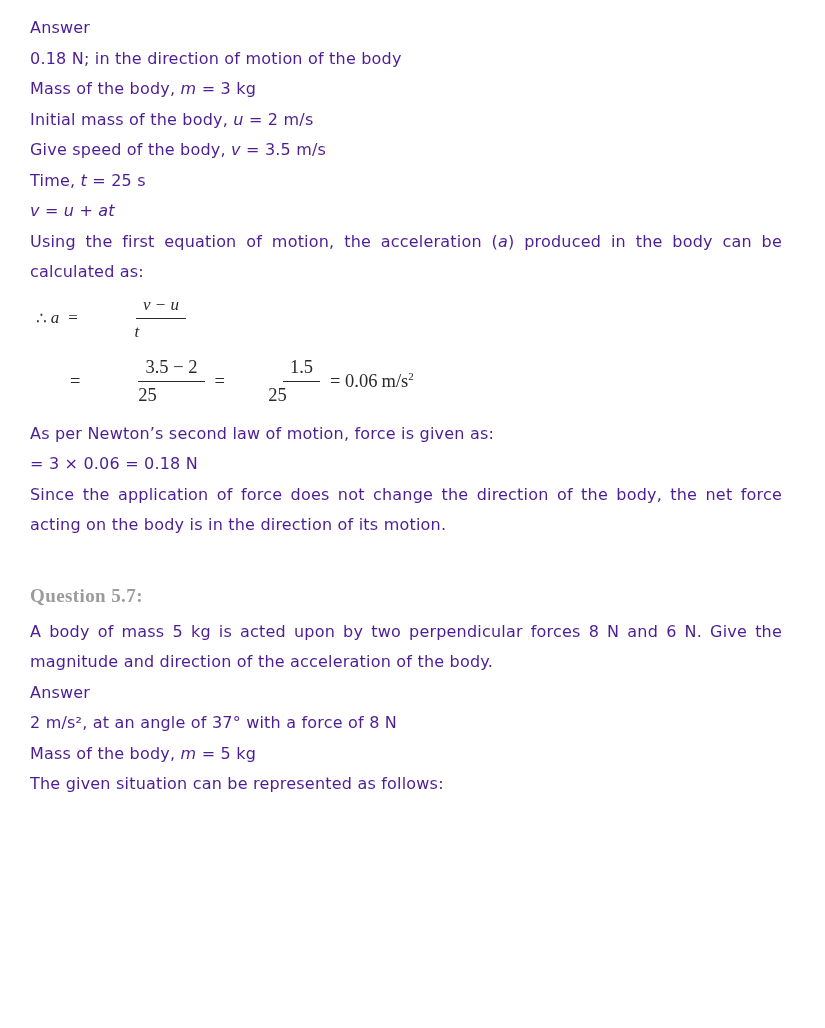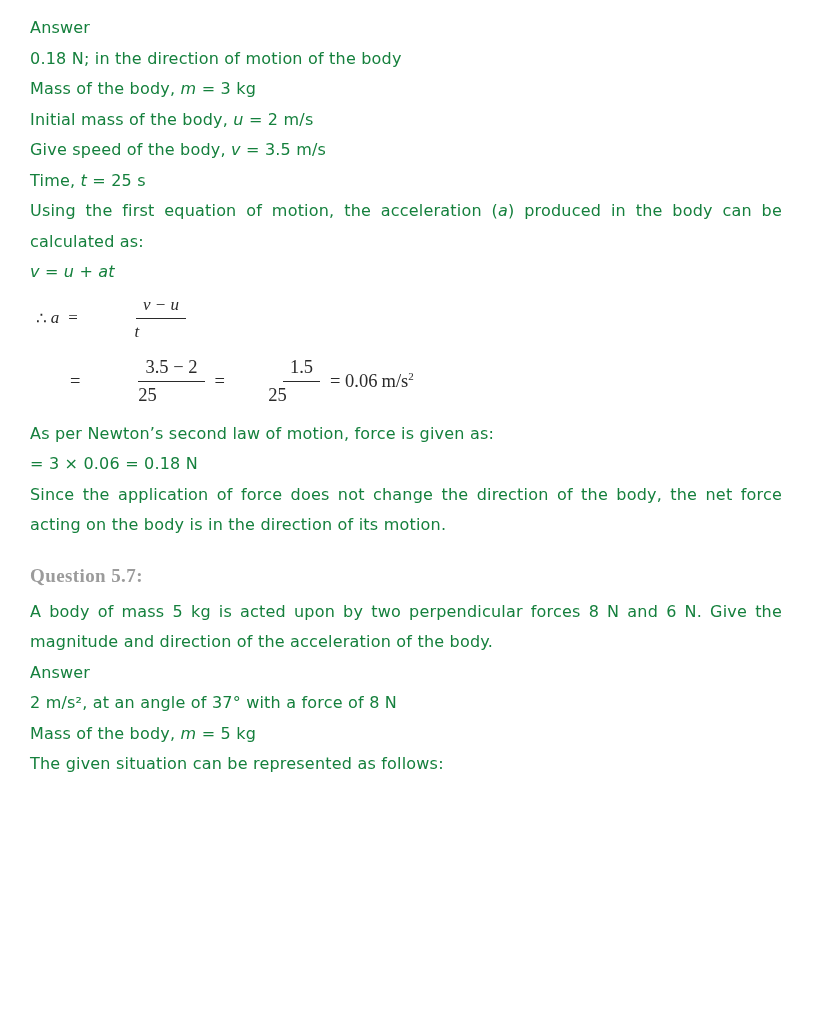--- a/index.html
+++ b/index.html
@@ -10,21 +10,21 @@
     font-family: "DejaVu Sans", "Liberation Sans", sans-serif;
   }
   .page {
     width: 825px; height: 1028px;
     padding: 13px 43px 0 30px;
     background: #ffffff;
   }
   .line {
     font-size: 16px;
     line-height: 30.5px;
-    color: #15803d;
+    color: #4c1d95;
     letter-spacing: 0.2px;
   }
   .just { text-align: justify; }
   .ivar { font-style: italic; }
   .ieq  { font-style: italic; }
 
   
   .formula {
     font-family: "Liberation Serif", "DejaVu Serif", serif;
     color: #2a2a2a;
@@ -59,44 +59,44 @@
   .f-op { margin: 0 4px; font-style: normal; }
   .unit { font-style: normal; }
   .unit sup { font-size: 11px; }
 
   .question-heading {
     font-family: "Liberation Serif", "DejaVu Serif", serif;
     font-size: 19px;
     color: #9b9b9b;
     letter-spacing: 0.4px;
     line-height: 30px;
-    margin-top: 20px;
+    margin-top: 40px;
     margin-bottom: 6px;
   }
 </style>
 </head>
 <body>
 
 <div class="page">
 
   <p class="line">Answer</p>
 
   <p class="line">0.18 N; in the direction of motion of the body</p>
 
   <p class="line"><span>Mass of the body, </span><span class="ivar">m</span><span> = 3 kg</span></p>
 
   <p class="line"><span>Initial mass of the body, </span><span class="ivar">u</span><span> = 2 m/s</span></p>
 
   <p class="line"><span>Give speed of the body, </span><span class="ivar">v</span><span> = 3.5 m/s</span></p>
 
   <p class="line"><span>Time, </span><span class="ivar">t</span><span> = 25 s</span></p>
 
+  <p class="line ieq">v = u + at</p>
+
   <p class="line just"><span>Using the first equation of motion, the acceleration (</span><span class="ivar">a</span><span>) produced in the body can be calculated as:</span></p>
-
-  <p class="line ieq">v = u + at</p>
 
   <div class="formula formula-1">
     <span style="font-style:normal;">∴</span>
     <span style="margin:0 5px 0 4px;">a</span>
     <span class="f-op">=</span>
     <span class="frac">
       <span class="num">v − u</span>
       <span class="den">t</span>
     </span>
   </div>

